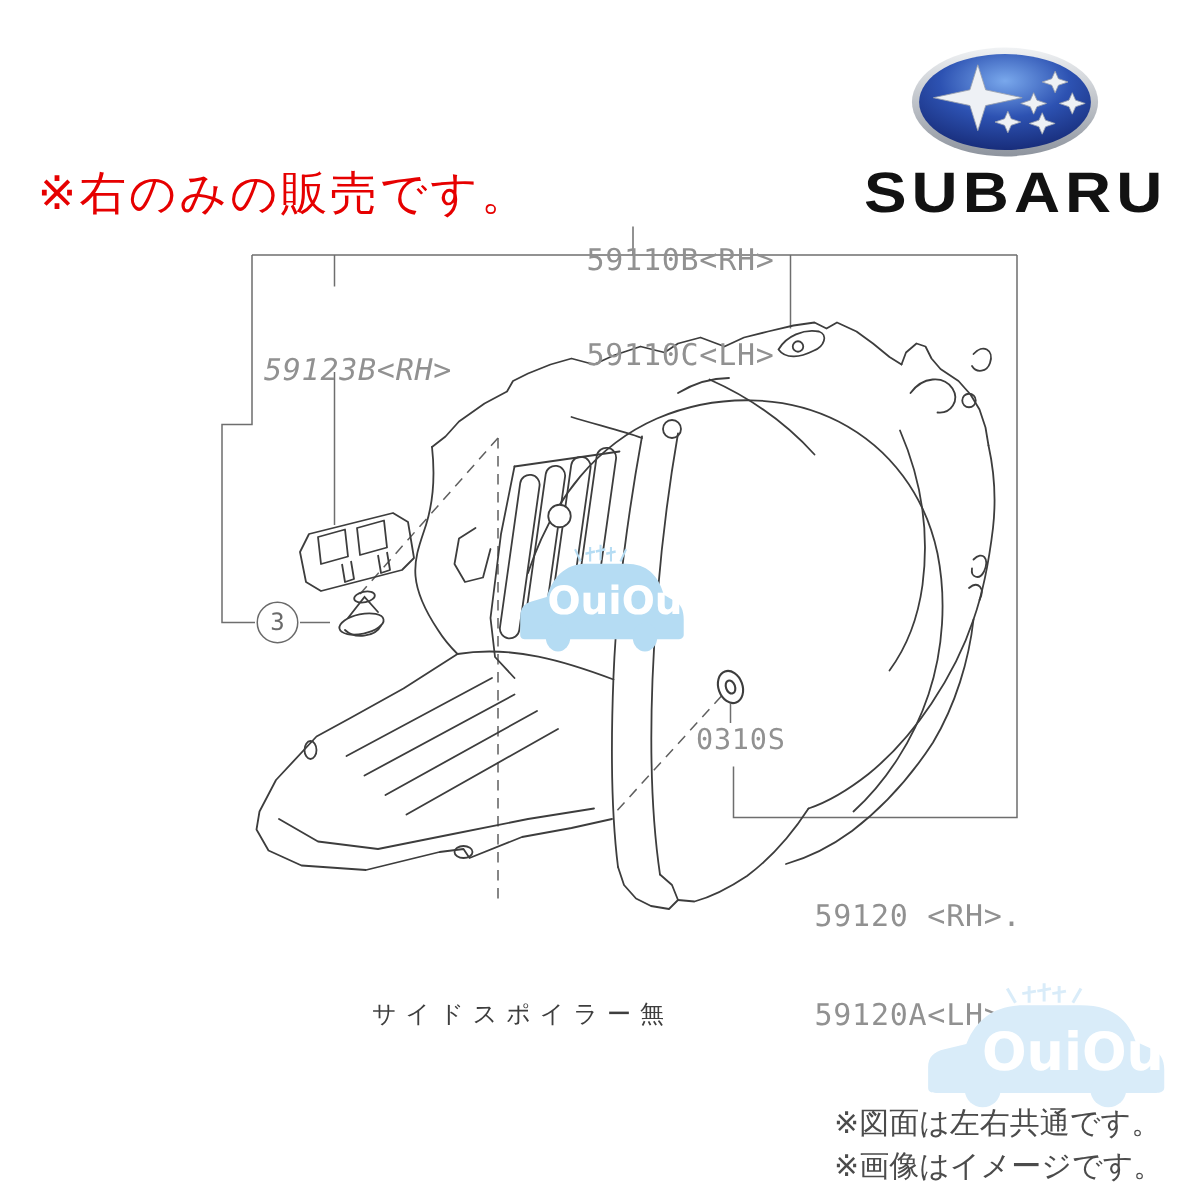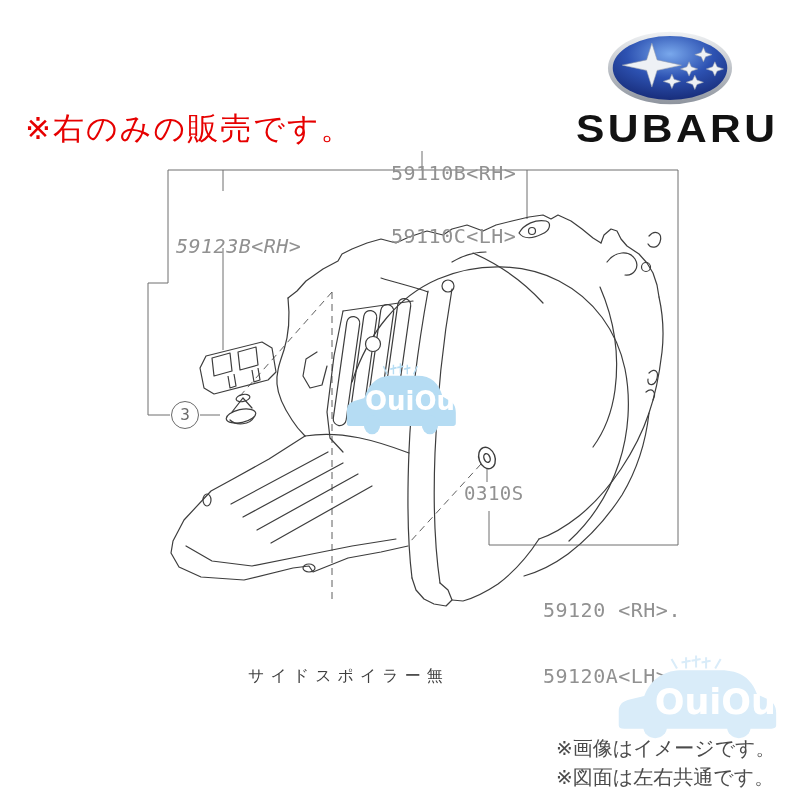--- a/index.html
+++ b/index.html
@@ -225,17 +225,17 @@
         <path d="M88,5 L88,18 M83,11 L93,9"></path>
         <path d="M99,3 L99,17 M94,9 L104,7"></path>
         <path d="M110,5 L110,18 M105,11 L115,9"></path>
         <path d="M120,18 L126,7"></path>
       </g>
     </svg>
     <div class="wm-text">OuiOui</div>
   </div>
 
   <div class="abs footnotes">
+    <div>※図面は左右共通です。</div>
     <div>※画像はイメージです。</div>
-    <div>※図面は左右共通です。</div>
   </div>
 
 </div>
 
 </body></html>

